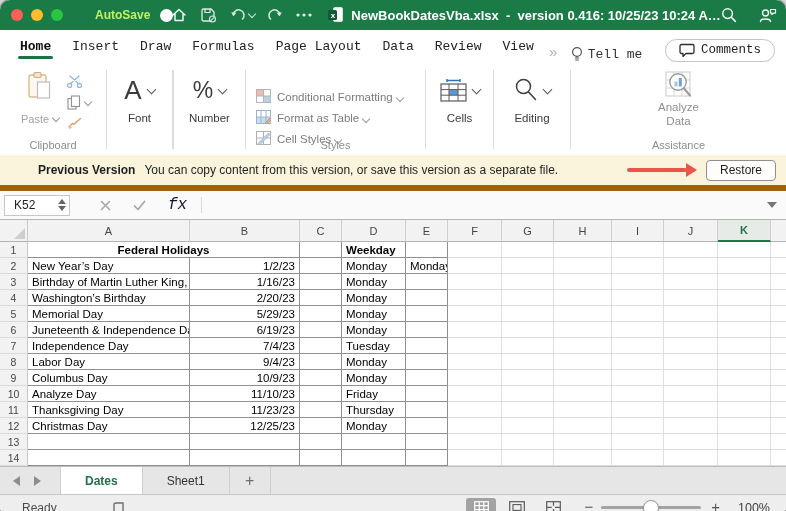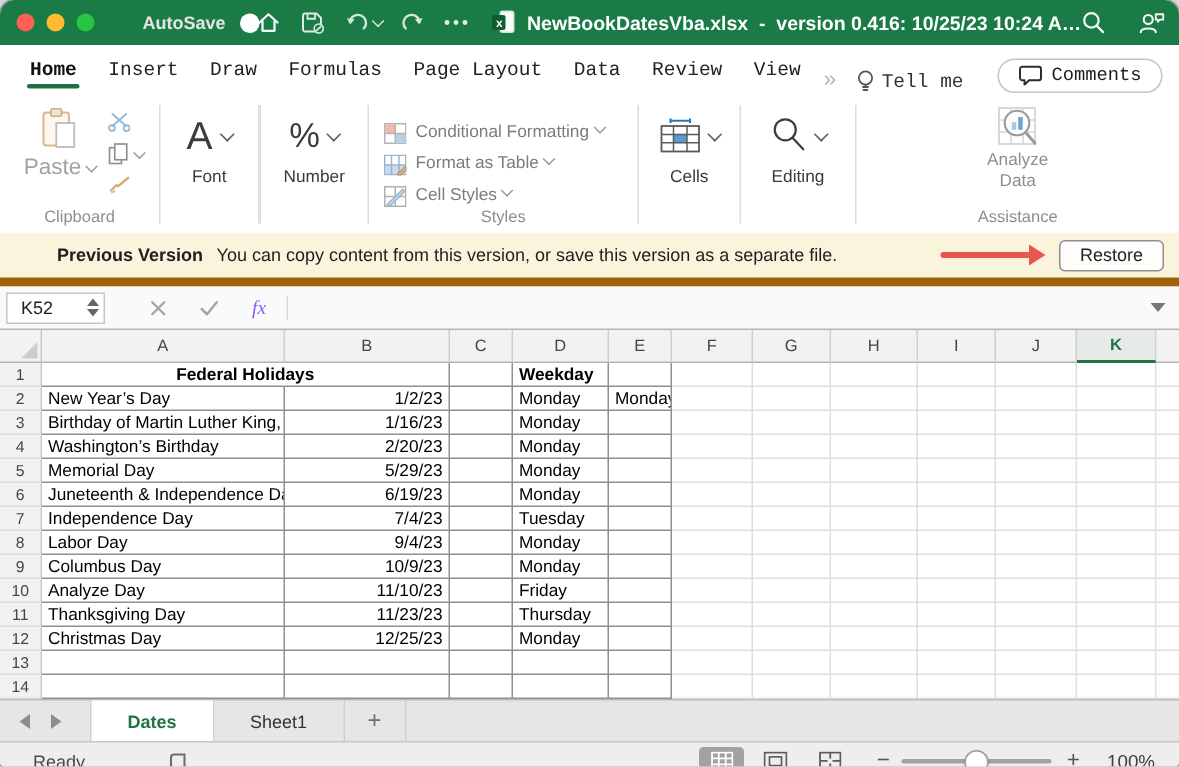--- a/index.html
+++ b/index.html
@@ -5,21 +5,21 @@
   html,body{margin:0;padding:0;background:#d6d6d6;font-family:"Liberation Sans",sans-serif;-webkit-font-smoothing:antialiased;}
   .window{width:786px;height:511px;background:#fff;border-radius:10px 10px 3px 3px;overflow:hidden;
           box-shadow:0 0 0 1px #999;display:flex;flex-direction:column;position:relative;}
 
   
   .titlebar{flex:0 0 30px;background:#1b7b46;display:flex;align-items:center;color:#fff;}
   .tl{width:12px;height:12px;border-radius:50%;margin-left:8px;flex:0 0 auto;}
   .tl.red{background:#ff5f57;margin-left:11px;}
   .tl.yellow{background:#febc2e;}
   .tl.green{background:#29c440;}
-  .autosave{font-size:12px;font-weight:700;margin-left:32px;color:#e5e5e5;}
+  .autosave{font-size:12px;font-weight:700;margin-left:32px;color:#bef264;}
   .toggle{width:31px;height:16px;border-radius:9px;background:#124c2d;position:relative;margin-left:8px;cursor:pointer;}
   .toggle .knob{position:absolute;left:1.5px;top:1.5px;width:13px;height:13px;border-radius:50%;background:#fff;}
   .tbico{margin-left:13px;display:flex;align-items:center;opacity:.95;cursor:pointer;}
   .tbico svg{display:block;}
   .tbchev{width:5px;height:5px;border-right:1.4px solid #dfeee5;border-bottom:1.4px solid #dfeee5;transform:rotate(45deg);margin-left:4px;margin-top:-2px;}
   .docico{margin-left:16px;position:relative;width:16px;height:16px;flex:0 0 auto;}
   .docico .page{position:absolute;left:5px;top:0;width:10px;height:15px;background:#f6fbf8;border-radius:2px;border:1px solid #d2e6da;box-sizing:border-box;}
   .docico .xsq{position:absolute;left:0;top:3px;width:9px;height:10px;background:#0f5c33;border-radius:1.5px;color:#fff;font-size:8px;font-weight:700;display:flex;align-items:center;justify-content:center;}
   .wtitle{margin-left:7px;font-size:13px;font-weight:600;color:#fff;white-space:pre;}
   .tbright{margin-left:auto;display:flex;align-items:center;}
@@ -47,26 +47,26 @@
   .bigbtn .bblabel{font-size:11.5px;color:#3a3a3a;margin-top:3px;}
   .chev{width:6px;height:6px;border-right:1.5px solid #5a5a5a;border-bottom:1.5px solid #5a5a5a;transform:rotate(45deg);display:inline-block;margin-left:6px;margin-bottom:2px;}
   .chev.gray{border-color:#9a9a9a;}
   .chev.sm{width:5px;height:5px;margin-left:4px;}
   .bigA{font-size:26px;color:#3c3c3c;font-weight:400;line-height:1;}
   .bigPct{font-size:23px;color:#3c3c3c;line-height:1;}
   
   .g-clip{width:106px;}
   .clipwrap{display:flex;gap:8px;padding-left:6px;width:100%;box-sizing:border-box;justify-content:center;}
   .pastebtn{display:flex;flex-direction:column;align-items:center;cursor:pointer;}
-  .pastebtn .bblabel{font-size:15px;color:#a2a2a2;margin-top:2px;}
+  .pastebtn .bblabel{font-size:11px;color:#a2a2a2;margin-top:12px;}
   .clipmini{display:flex;flex-direction:column;gap:7px;padding-top:4px;}
   .minirow{display:flex;align-items:center;cursor:pointer;}
   
   .g-styles{width:179px;flex-direction:column;align-items:flex-start;padding-left:10px;}
-  .stylerow{display:flex;align-items:flex-start;height:21px;cursor:pointer;}
+  .stylerow{display:flex;align-items:flex-end;height:21px;cursor:pointer;}
   .stylerow span.lbl{font-size:11.5px;color:#7c7c7c;margin-left:6px;white-space:nowrap;}
   
   .g-assist{flex:1;}
   .assistbtn{display:flex;flex-direction:column;align-items:center;margin-top:-2px;cursor:pointer;}
   .assistbtn .bblabel{font-size:11.5px;color:#8f8f8f;text-align:center;line-height:1.2;margin-top:2px;width:54px;}
 
   
   .banner{flex:0 0 30px;background:#fbf4dc;border-bottom:6px solid #a16207;display:flex;align-items:center;font-size:12px;color:#1e1e1e;}
   .banner .btitle{font-weight:700;margin-left:38px;}
   .banner .bmsg{margin-left:9px;}
@@ -75,21 +75,21 @@
   .arrow-head{width:0;height:0;border-left:11px solid #e8564c;border-top:7px solid transparent;border-bottom:7px solid transparent;margin-left:-1px;}
   .restore-btn{margin:0 10px 0 9px;padding:2px 13px 3px;border:1px solid #8f8f8f;border-radius:4px;background:#fefdfb;font-size:12px;color:#1e1e1e;cursor:pointer;white-space:nowrap;}
 
   
   .fbar{flex:0 0 28px;background:#fafafa;border-bottom:1px solid #b5b5b5;display:flex;align-items:center;}
   .namebox{margin-left:4px;width:66px;height:21px;background:#fff;border:1px solid #c6c6c6;display:flex;align-items:center;font-size:12px;color:#222;box-sizing:border-box;position:relative;padding-left:9px;cursor:text;}
   .spinner{position:absolute;right:3px;top:0;bottom:0;display:flex;flex-direction:column;justify-content:center;gap:2px;cursor:pointer;}
   .tri-up{width:0;height:0;border-left:4px solid transparent;border-right:4px solid transparent;border-bottom:5px solid #666;}
   .tri-dn{width:0;height:0;border-left:4px solid transparent;border-right:4px solid transparent;border-top:5px solid #666;}
   .fbtn{margin-left:22px;display:flex;align-items:center;cursor:pointer;}
-  .fx{font-family:Liberation Serif, serif;font-style:italic;font-size:13px;color:#8b5cf6;}
+  .fx{font-family:Liberation Mono, monospace;font-style:italic;font-size:16px;color:#0f172a;}
   .fdiv{width:1px;height:16px;background:#dadada;margin-left:14px;}
   .ffield{flex:1;height:100%;display:flex;align-items:center;justify-content:flex-end;cursor:text;}
   .fexpand{width:0;height:0;border-left:5px solid transparent;border-right:5px solid transparent;border-top:6px solid #777;margin-right:9px;}
 
   
   .grid{flex:0 0 246px;background:#fff;overflow:hidden;}
   .ghead{display:flex;height:22px;}
   .gcorner{width:28px;box-sizing:border-box;background:#f2f2f2;border-right:1px solid #c9c9c9;border-bottom:1px solid #b3b3b3;position:relative;flex:0 0 auto;}
   .gcorner::after{content:"";position:absolute;right:2px;bottom:2px;width:0;height:0;border-left:11px solid transparent;border-bottom:11px solid #cdcdcd;}
   .gcol{box-sizing:border-box;background:#f2f2f2;border-right:1px solid #cfcfcf;border-bottom:1px solid #b3b3b3;display:flex;align-items:center;justify-content:center;font-size:11px;color:#454545;flex:0 0 auto;cursor:pointer;}

